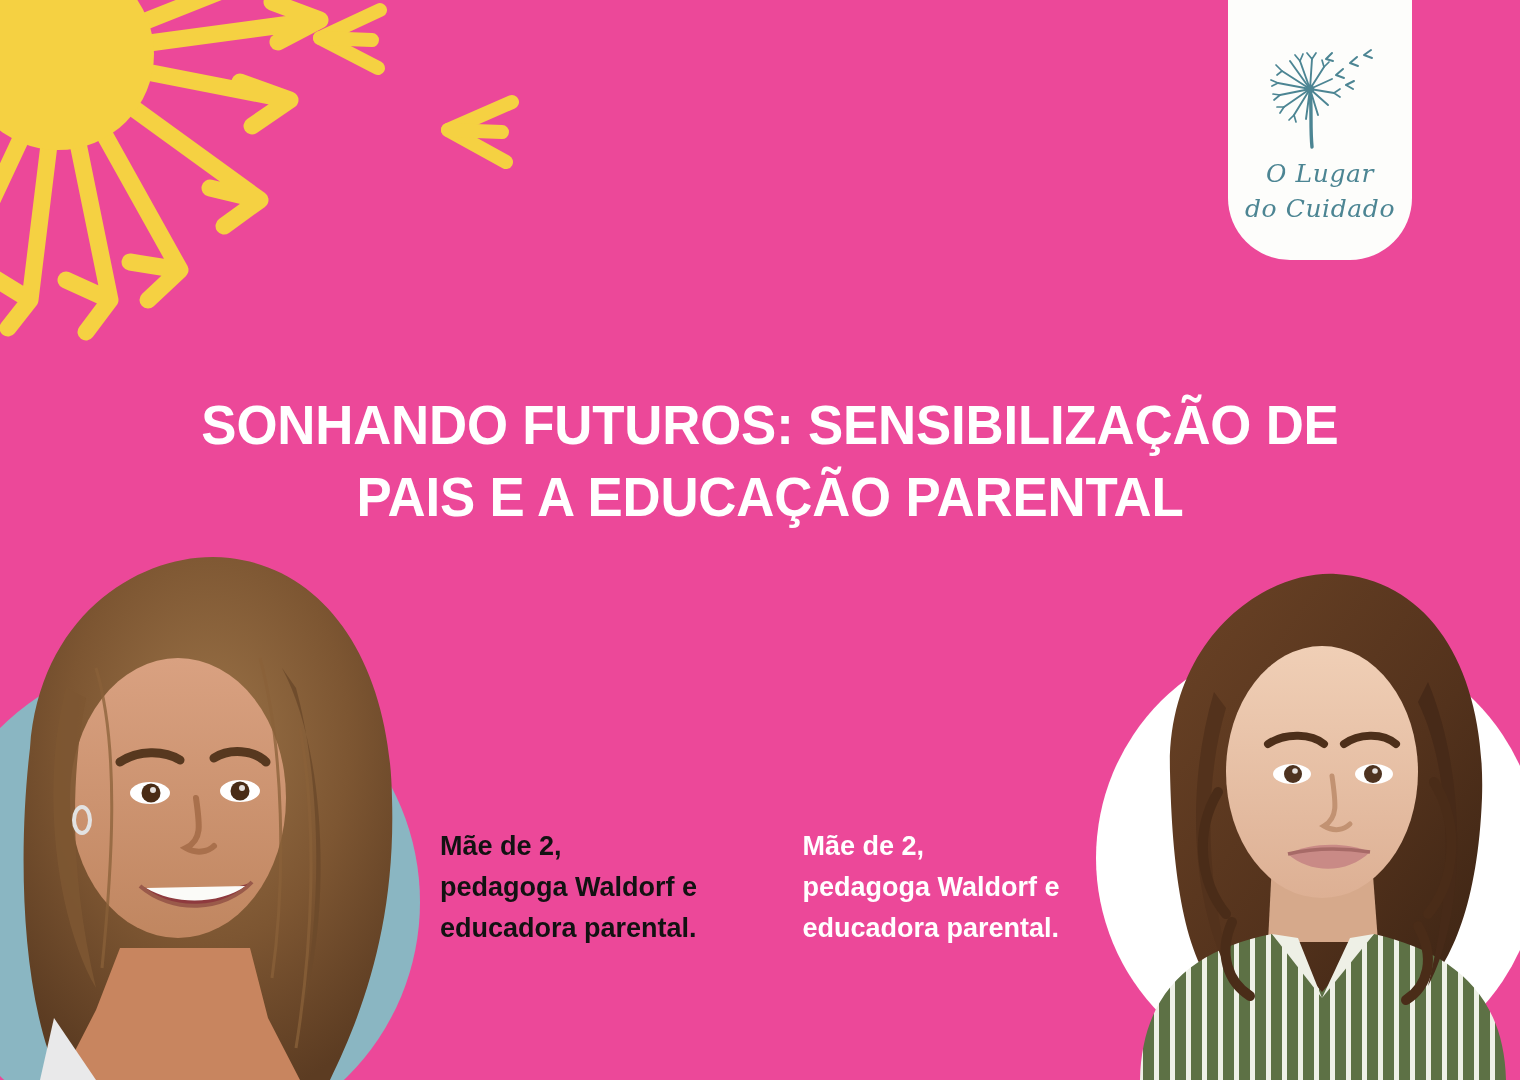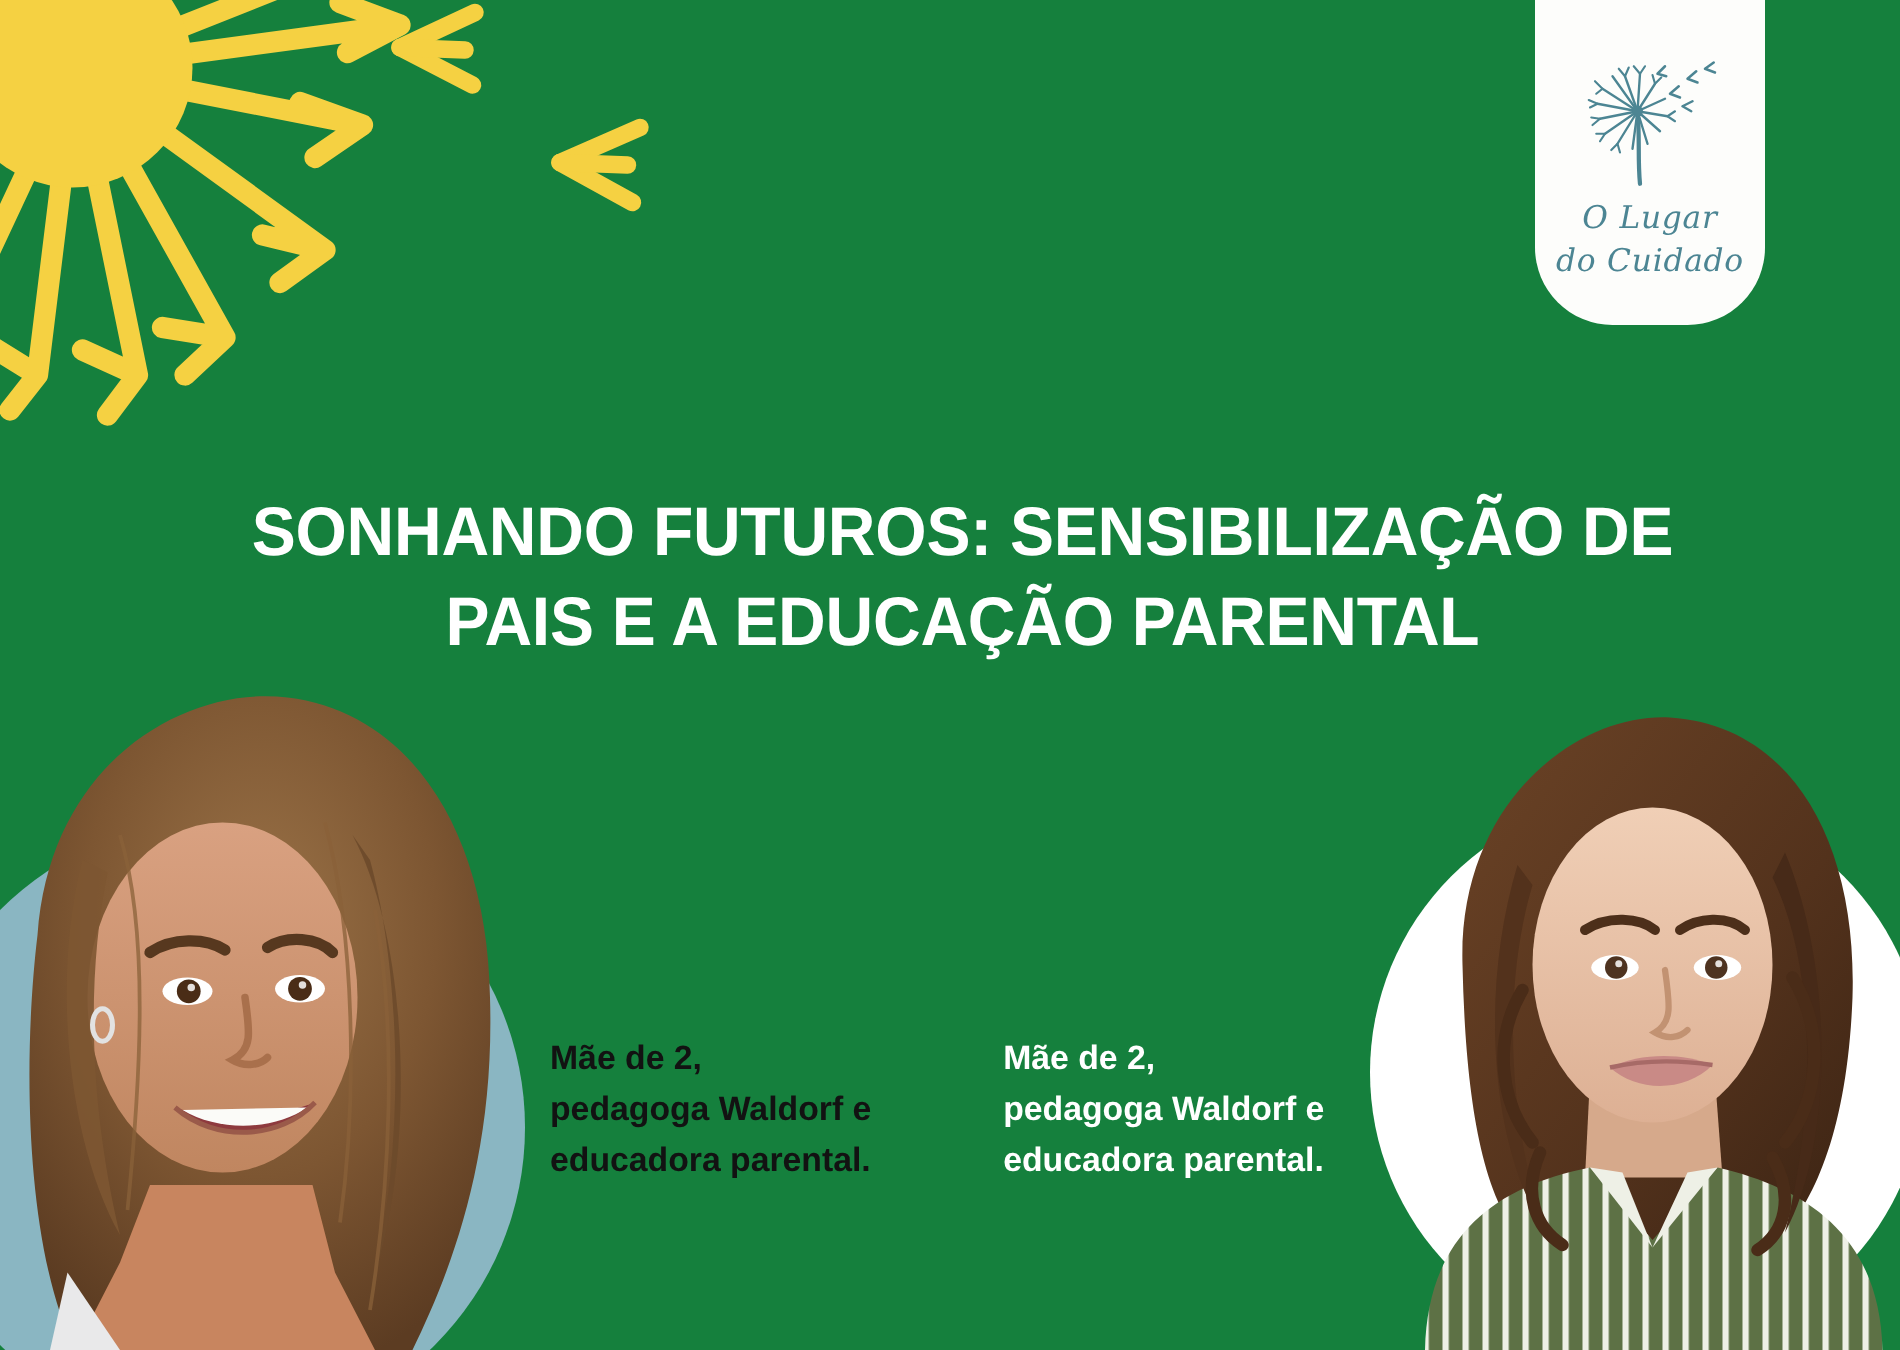--- a/index.html
+++ b/index.html
@@ -11,21 +11,21 @@
     width: 1520px;
     height: 1080px;
     overflow: hidden;
     font-family: "Liberation Sans", "DejaVu Sans", sans-serif;
   }
 
   #slide {
     position: relative;
     width: 1520px;
     height: 1080px;
-    background: #15803d;
+    background: #ec4899;
     overflow: hidden;
   }
 
   
   .corner-art {
     position: absolute;
     left: -120px;
     top: -130px;
     width: 620px;
     height: 560px;

